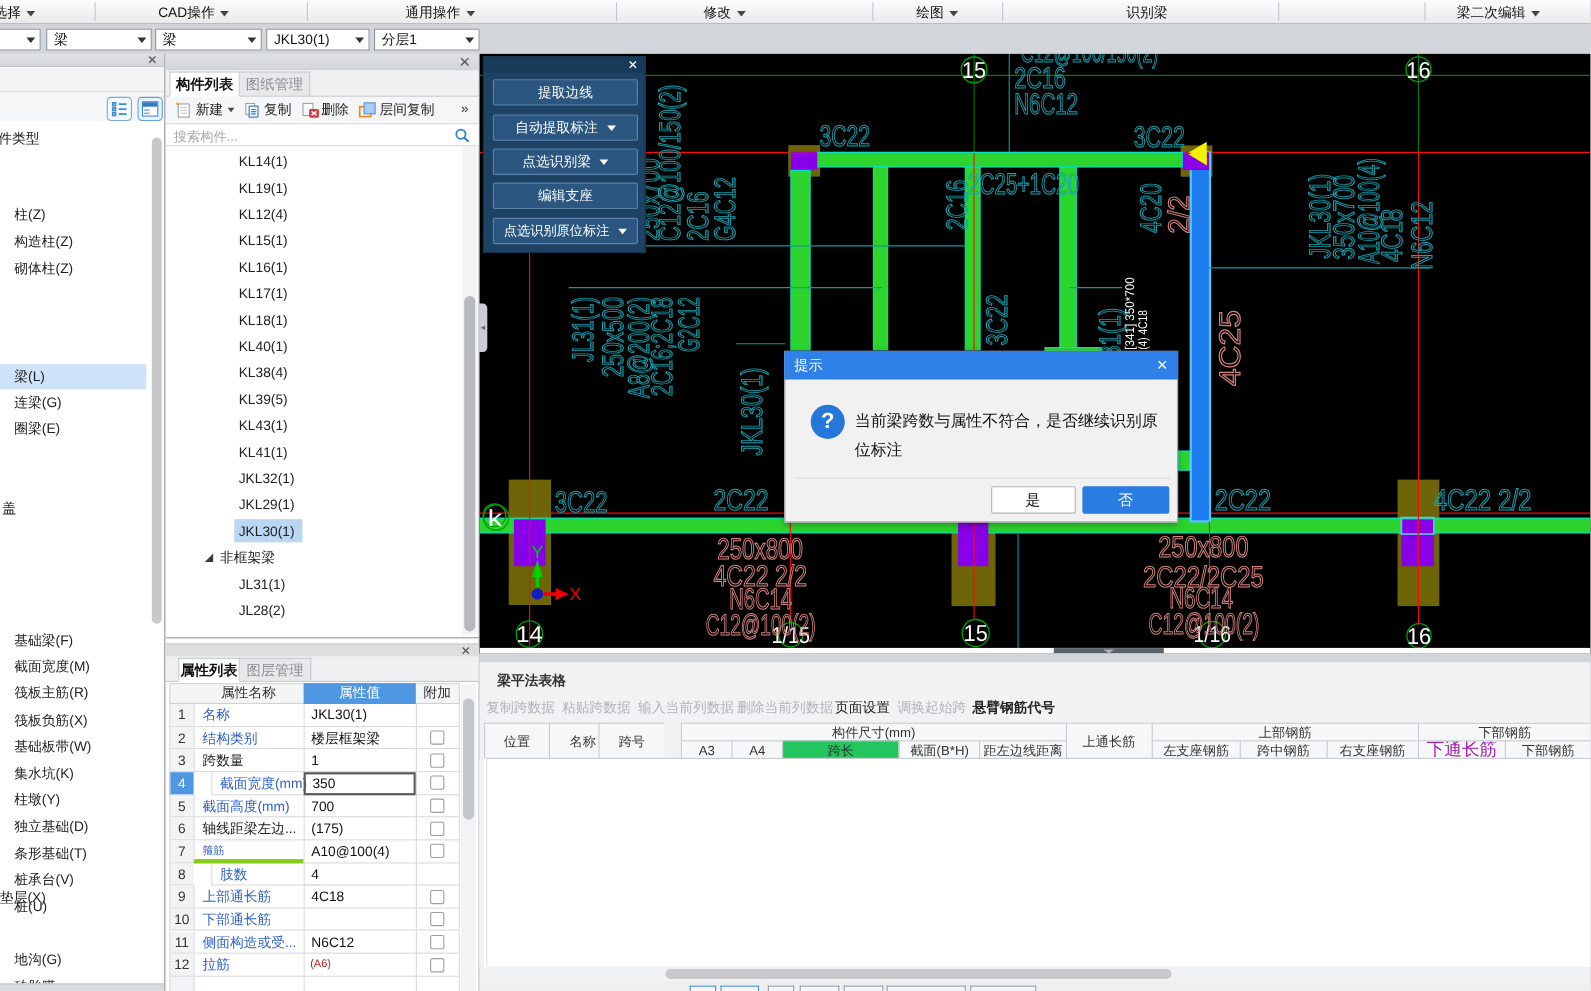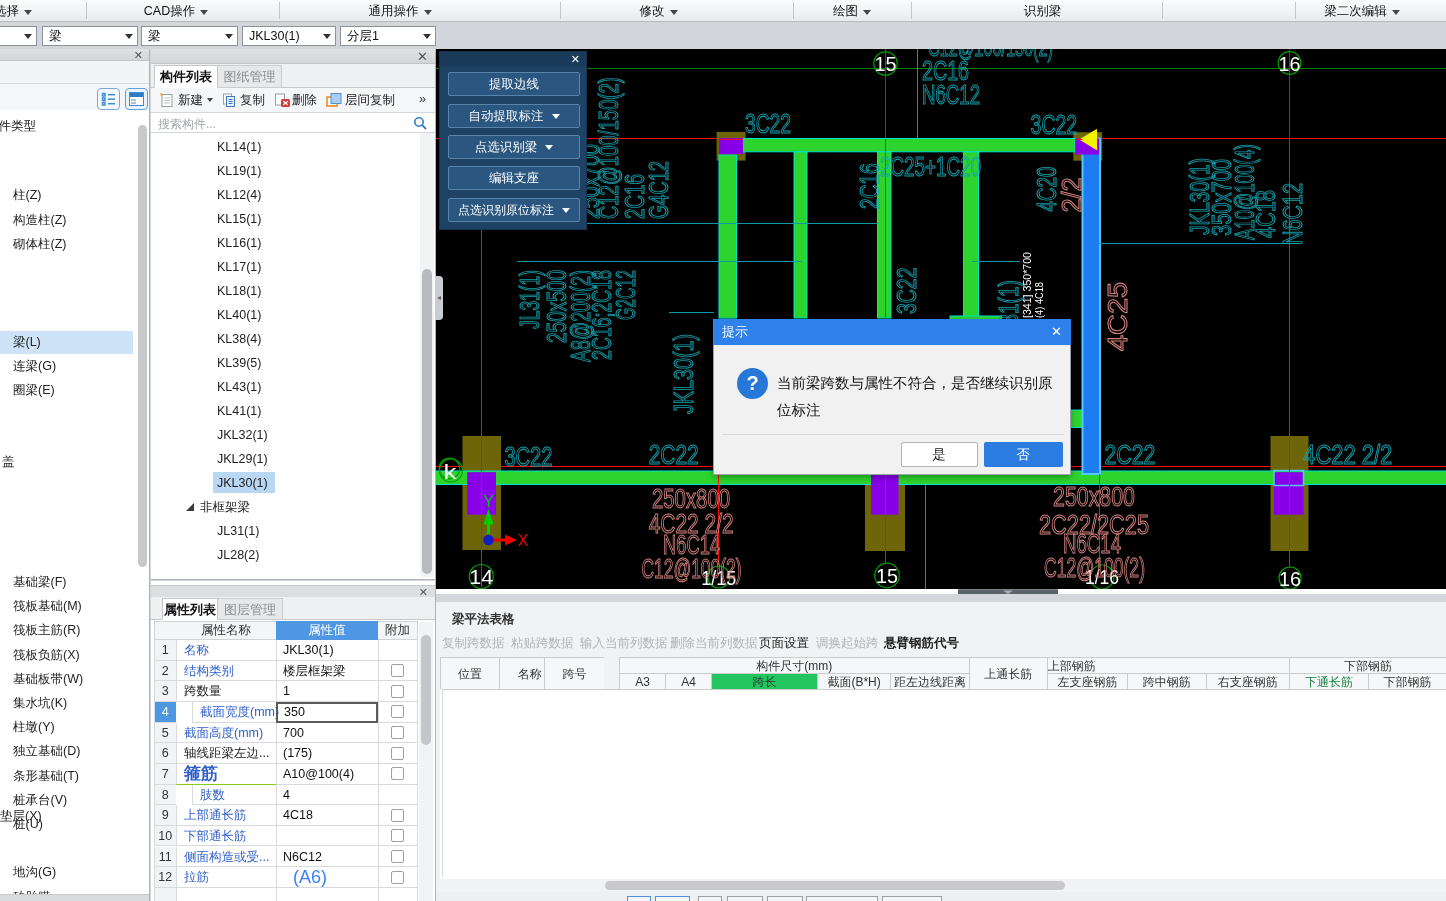--- a/index.html
+++ b/index.html
@@ -81,21 +81,21 @@
   <div id="navlist" class="abs" style="left:0;top:0;width:133px;height:852px">
       <div class="titem" style="top:135px;padding-left:13px;height:23px;line-height:23px">柱(Z)</div>
       <div class="titem" style="top:160px;padding-left:13px;height:23px;line-height:23px">构造柱(Z)</div>
       <div class="titem" style="top:184px;padding-left:13px;height:23px;line-height:23px">砌体柱(Z)</div>
       <div class="abs" style="left:0;top:282px;width:133px;height:23px;background:#cfe3f8"></div>
       <div class="titem" style="top:282px;padding-left:13px;height:23px;line-height:23px">梁(L)</div>
       <div class="titem" style="top:306px;padding-left:13px;height:23px;line-height:23px">连梁(G)</div>
       <div class="titem" style="top:330px;padding-left:13px;height:23px;line-height:23px">圈梁(E)</div>
       <div class="titem" style="top:402px;padding-left:2px;height:23px;line-height:23px">盖</div>
       <div class="titem" style="top:522px;padding-left:13px;height:23px;line-height:23px">基础梁(F)</div>
-      <div class="titem" style="top:546px;padding-left:13px;height:23px;line-height:23px">筏板基础(M)</div>
+      <div class="titem" style="top:546px;padding-left:13px;height:23px;line-height:23px">截面宽度(M)</div>
       <div class="titem" style="top:570px;padding-left:13px;height:23px;line-height:23px">筏板主筋(R)</div>
       <div class="titem" style="top:595px;padding-left:13px;height:23px;line-height:23px">筏板负筋(X)</div>
       <div class="titem" style="top:619px;padding-left:13px;height:23px;line-height:23px">基础板带(W)</div>
       <div class="titem" style="top:643px;padding-left:13px;height:23px;line-height:23px">集水坑(K)</div>
       <div class="titem" style="top:667px;padding-left:13px;height:23px;line-height:23px">柱墩(Y)</div>
       <div class="titem" style="top:691px;padding-left:13px;height:23px;line-height:23px">独立基础(D)</div>
       <div class="titem" style="top:716px;padding-left:13px;height:23px;line-height:23px">条形基础(T)</div>
       <div class="titem" style="top:740px;padding-left:13px;height:23px;line-height:23px">桩承台(V)</div>
       <div class="titem" style="top:764px;padding-left:13px;height:23px;line-height:23px">桩(U)</div>
       <div class="titem" style="top:756px;height:23px;line-height:23px">垫层(X)</div>
@@ -219,21 +219,21 @@
       <div class="abs pr-name" style="left:25px;top:101.6px;width:100px;height:20.65px;line-height:20.65px;padding-left:7px;border-left:1px solid #d8dbde;border-bottom:1px solid #d8dbde;font-size:12.5px;">截面高度(mm)</div>
       <div class="abs" style="left:125px;top:101.6px;width:102px;height:20.65px;border-left:1px solid #d8dbde;border-bottom:1px solid #d8dbde;line-height:20.65px;padding-left:6px;font-size:12.5px;color:#111">700</div>
       <div class="abs" style="left:227px;top:101.6px;width:39.5px;height:20.65px;border-left:1px solid #d8dbde;border-right:1px solid #d8dbde;border-bottom:1px solid #d8dbde"></div>
       <div class="chk" style="left:240px;top:105.1px"></div>
       <div class="abs" style="left:2.5px;top:122.25px;width:22.5px;height:20.65px;background:#f2f3f4;color:#333;text-align:center;line-height:20.65px;border-left:1px solid #d8dbde;border-bottom:1px solid #d8dbde;font-size:12.5px">6</div>
       <div class="abs " style="left:25px;top:122.25px;width:100px;height:20.65px;line-height:20.65px;padding-left:7px;border-left:1px solid #d8dbde;border-bottom:1px solid #d8dbde;font-size:12.5px;color:#222">轴线距梁左边...</div>
       <div class="abs" style="left:125px;top:122.25px;width:102px;height:20.65px;border-left:1px solid #d8dbde;border-bottom:1px solid #d8dbde;line-height:20.65px;padding-left:6px;font-size:12.5px;color:#111">(175)</div>
       <div class="abs" style="left:227px;top:122.25px;width:39.5px;height:20.65px;border-left:1px solid #d8dbde;border-right:1px solid #d8dbde;border-bottom:1px solid #d8dbde"></div>
       <div class="chk" style="left:240px;top:125.75px"></div>
       <div class="abs" style="left:2.5px;top:142.89999999999998px;width:22.5px;height:20.65px;background:#f2f3f4;color:#333;text-align:center;line-height:20.65px;border-left:1px solid #d8dbde;border-bottom:1px solid #d8dbde;font-size:12.5px">7</div>
-      <div class="abs pr-name" style="left:25px;top:142.89999999999998px;width:100px;height:20.65px;line-height:20.65px;padding-left:7px;border-left:1px solid #d8dbde;border-bottom:1px solid #84cc16;font-size:17px;font-weight:bold;">箍筋</div>
+      <div class="abs pr-name" style="left:25px;top:142.89999999999998px;width:100px;height:20.65px;line-height:20.65px;padding-left:7px;border-left:1px solid #d8dbde;border-bottom:4px solid #84cc16;font-size:10px;">箍筋</div>
       <div class="abs" style="left:125px;top:142.89999999999998px;width:102px;height:20.65px;border-left:1px solid #d8dbde;border-bottom:1px solid #d8dbde;line-height:20.65px;padding-left:6px;font-size:12.5px;color:#111">A10@100(4)</div>
       <div class="abs" style="left:227px;top:142.89999999999998px;width:39.5px;height:20.65px;border-left:1px solid #d8dbde;border-right:1px solid #d8dbde;border-bottom:1px solid #d8dbde"></div>
       <div class="chk" style="left:240px;top:146.39999999999998px"></div>
       <div class="abs" style="left:2.5px;top:163.54999999999998px;width:22.5px;height:20.65px;background:#f2f3f4;color:#333;text-align:center;line-height:20.65px;border-left:1px solid #d8dbde;border-bottom:1px solid #d8dbde;font-size:12.5px">8</div>
       <div class="abs pr-name" style="left:25px;top:163.54999999999998px;width:100px;height:20.65px;line-height:20.65px;padding-left:7px;border-left:1px solid #d8dbde;border-bottom:1px solid #d8dbde;font-size:12.5px;margin-left:16px;">肢数</div>
       <div class="abs" style="left:125px;top:163.54999999999998px;width:102px;height:20.65px;border-left:1px solid #d8dbde;border-bottom:1px solid #d8dbde;line-height:20.65px;padding-left:6px;font-size:12.5px;color:#111">4</div>
       <div class="abs" style="left:227px;top:163.54999999999998px;width:39.5px;height:20.65px;border-left:1px solid #d8dbde;border-right:1px solid #d8dbde;border-bottom:1px solid #d8dbde"></div>
       <div class="abs" style="left:2.5px;top:184.2px;width:22.5px;height:20.65px;background:#f2f3f4;color:#333;text-align:center;line-height:20.65px;border-left:1px solid #d8dbde;border-bottom:1px solid #d8dbde;font-size:12.5px">9</div>
       <div class="abs pr-name" style="left:25px;top:184.2px;width:100px;height:20.65px;line-height:20.65px;padding-left:7px;border-left:1px solid #d8dbde;border-bottom:1px solid #d8dbde;font-size:12.5px;">上部通长筋</div>
       <div class="abs" style="left:125px;top:184.2px;width:102px;height:20.65px;border-left:1px solid #d8dbde;border-bottom:1px solid #d8dbde;line-height:20.65px;padding-left:6px;font-size:12.5px;color:#111">4C18</div>
@@ -244,21 +244,21 @@
       <div class="abs" style="left:125px;top:204.85px;width:102px;height:20.65px;border-left:1px solid #d8dbde;border-bottom:1px solid #d8dbde;line-height:20.65px;padding-left:6px;font-size:12.5px;color:#111"></div>
       <div class="abs" style="left:227px;top:204.85px;width:39.5px;height:20.65px;border-left:1px solid #d8dbde;border-right:1px solid #d8dbde;border-bottom:1px solid #d8dbde"></div>
       <div class="chk" style="left:240px;top:208.35px"></div>
       <div class="abs" style="left:2.5px;top:225.5px;width:22.5px;height:20.65px;background:#f2f3f4;color:#333;text-align:center;line-height:20.65px;border-left:1px solid #d8dbde;border-bottom:1px solid #d8dbde;font-size:12.5px">11</div>
       <div class="abs pr-name" style="left:25px;top:225.5px;width:100px;height:20.65px;line-height:20.65px;padding-left:7px;border-left:1px solid #d8dbde;border-bottom:1px solid #d8dbde;font-size:12.5px;">侧面构造或受...</div>
       <div class="abs" style="left:125px;top:225.5px;width:102px;height:20.65px;border-left:1px solid #d8dbde;border-bottom:1px solid #d8dbde;line-height:20.65px;padding-left:6px;font-size:12.5px;color:#111">N6C12</div>
       <div class="abs" style="left:227px;top:225.5px;width:39.5px;height:20.65px;border-left:1px solid #d8dbde;border-right:1px solid #d8dbde;border-bottom:1px solid #d8dbde"></div>
       <div class="chk" style="left:240px;top:229px"></div>
       <div class="abs" style="left:2.5px;top:246.14999999999998px;width:22.5px;height:20.65px;background:#f2f3f4;color:#333;text-align:center;line-height:20.65px;border-left:1px solid #d8dbde;border-bottom:1px solid #d8dbde;font-size:12.5px">12</div>
       <div class="abs pr-name" style="left:25px;top:246.14999999999998px;width:100px;height:20.65px;line-height:20.65px;padding-left:7px;border-left:1px solid #d8dbde;border-bottom:1px solid #d8dbde;font-size:12.5px;">拉筋</div>
-      <div class="abs" style="left:125px;top:246.14999999999998px;width:102px;height:20.65px;border-left:1px solid #d8dbde;border-bottom:1px solid #d8dbde;line-height:20.65px;padding-left:16px;font-size:18px;color:#3b82f6">(A6)</div>
+      <div class="abs" style="left:125px;top:246.14999999999998px;width:102px;height:20.65px;border-left:1px solid #d8dbde;border-bottom:1px solid #d8dbde;line-height:20.65px;padding-left:5px;font-size:10px;color:#b91c1c">(A6)</div>
       <div class="abs" style="left:227px;top:246.14999999999998px;width:39.5px;height:20.65px;border-left:1px solid #d8dbde;border-right:1px solid #d8dbde;border-bottom:1px solid #d8dbde"></div>
       <div class="chk" style="left:240px;top:249.64999999999998px"></div>
       <div class="abs" style="left:2.5px;top:266.79999999999995px;width:22.5px;height:20.65px;background:#f2f3f4;color:#333;text-align:center;line-height:20.65px;border-left:1px solid #d8dbde;border-bottom:1px solid #d8dbde;font-size:12.5px"></div>
       <div class="abs " style="left:25px;top:266.79999999999995px;width:100px;height:20.65px;line-height:20.65px;padding-left:7px;border-left:1px solid #d8dbde;border-bottom:1px solid #d8dbde;font-size:12.5px;color:#222"></div>
       <div class="abs" style="left:125px;top:266.79999999999995px;width:102px;height:20.65px;border-left:1px solid #d8dbde;border-bottom:1px solid #d8dbde;line-height:20.65px;padding-left:6px;font-size:12.5px;color:#111"></div>
       <div class="abs" style="left:227px;top:266.79999999999995px;width:39.5px;height:20.65px;border-left:1px solid #d8dbde;border-right:1px solid #d8dbde;border-bottom:1px solid #d8dbde"></div>
     </div>
   <div class="abs" style="left:268px;top:41px;width:14px;height:279px;background:#f2f3f4"></div>
   <div class="abs" style="left:270px;top:54px;width:10px;height:110px;background:#c3c7cb;border-radius:5px"></div>
 </div>
@@ -429,31 +429,31 @@
     <div style="position:absolute;left:144px;top:33px;font-size:12.5px;color:#b0b4b8">输入当前列数据</div>
     <div style="position:absolute;left:234px;top:33px;font-size:12.5px;color:#b0b4b8">删除当前列数据</div>
     <div style="position:absolute;left:323px;top:33px;font-size:12.5px;color:#222">页面设置</div>
     <div style="position:absolute;left:380px;top:33px;font-size:12.5px;color:#b0b4b8">调换起始跨</div>
     <div style="position:absolute;left:448px;top:33px;font-size:12.5px;color:#222;font-weight:bold">悬臂钢筋代号</div>
     <div style="position:absolute;left:3.6px;top:54.5px;width:59.8px;height:32px;border-left:1px solid #c9ccd0;border-top:1px solid #c9ccd0;background:#f6f7f8;font-size:12px;color:#333;text-align:center;line-height:32px;overflow:hidden">位置</div>
     <div style="position:absolute;left:63.4px;top:54.5px;width:59.800000000000004px;height:32px;border-left:1px solid #c9ccd0;border-top:1px solid #c9ccd0;background:#f6f7f8;font-size:12px;color:#333;text-align:center;line-height:32px;overflow:hidden">名称</div>
     <div style="position:absolute;left:108px;top:54.5px;width:59.8px;height:32px;border-left:1px solid #c9ccd0;border-top:1px solid #c9ccd0;background:#f6f7f8;font-size:12px;color:#333;text-align:center;line-height:32px;overflow:hidden">跨号</div>
     <div style="position:absolute;left:183px;top:54.5px;width:349.6px;height:16px;border-left:1px solid #c9ccd0;border-top:1px solid #c9ccd0;background:#f6f7f8;font-size:12px;color:#333;text-align:center;line-height:16px;overflow:hidden">构件尺寸(mm)</div>
     <div style="position:absolute;left:532.6px;top:54.5px;width:78.19999999999993px;height:32px;border-left:1px solid #c9ccd0;border-top:1px solid #c9ccd0;background:#f6f7f8;font-size:12px;color:#333;text-align:center;line-height:32px;overflow:hidden">上通长筋</div>
-    <div style="position:absolute;left:610.8px;top:54.5px;width:242.20000000000005px;height:16px;border-left:1px solid #c9ccd0;border-top:1px solid #c9ccd0;background:#f6f7f8;font-size:12px;color:#333;text-align:left;line-height:16px;overflow:hidden">上部钢筋</div>
+    <div style="position:absolute;left:610.8px;top:54.5px;width:242.20000000000005px;height:16px;border-left:1px solid #c9ccd0;border-top:1px solid #c9ccd0;background:#f6f7f8;font-size:12px;color:#333;text-align:center;line-height:16px;overflow:hidden">上部钢筋</div>
     <div style="position:absolute;left:853px;top:54.5px;width:157px;height:16px;border-left:1px solid #c9ccd0;border-top:1px solid #c9ccd0;background:#f6f7f8;font-size:12px;color:#333;text-align:center;line-height:16px;overflow:hidden">下部钢筋</div>
     <div style="position:absolute;left:183px;top:70.5px;width:46px;height:16px;border-left:1px solid #c9ccd0;border-top:1px solid #c9ccd0;background:#f6f7f8;font-size:12px;color:#333;text-align:center;line-height:16px;overflow:hidden">A3</div>
     <div style="position:absolute;left:229px;top:70.5px;width:46px;height:16px;border-left:1px solid #c9ccd0;border-top:1px solid #c9ccd0;background:#f6f7f8;font-size:12px;color:#333;text-align:center;line-height:16px;overflow:hidden">A4</div>
     <div style="position:absolute;left:275px;top:70.5px;width:105.80000000000001px;height:16px;border-left:1px solid #c9ccd0;border-top:1px solid #c9ccd0;background:#22c55e;font-size:12px;color:#333;text-align:center;line-height:16px;overflow:hidden">跨长</div>
     <div style="position:absolute;left:380.8px;top:70.5px;width:73.59999999999997px;height:16px;border-left:1px solid #c9ccd0;border-top:1px solid #c9ccd0;background:#f6f7f8;font-size:12px;color:#333;text-align:center;line-height:16px;overflow:hidden">截面(B*H)</div>
     <div style="position:absolute;left:454.4px;top:70.5px;width:78.20000000000005px;height:16px;border-left:1px solid #c9ccd0;border-top:1px solid #c9ccd0;background:#f6f7f8;font-size:12px;color:#333;text-align:center;line-height:16px;overflow:hidden">距左边线距离</div>
     <div style="position:absolute;left:610.8px;top:70.5px;width:80.20000000000005px;height:16px;border-left:1px solid #c9ccd0;border-top:1px solid #c9ccd0;background:#f6f7f8;font-size:12px;color:#333;text-align:center;line-height:16px;overflow:hidden">左支座钢筋</div>
     <div style="position:absolute;left:691px;top:70.5px;width:78.5px;height:16px;border-left:1px solid #c9ccd0;border-top:1px solid #c9ccd0;background:#f6f7f8;font-size:12px;color:#333;text-align:center;line-height:16px;overflow:hidden">跨中钢筋</div>
     <div style="position:absolute;left:769.5px;top:70.5px;width:83.5px;height:16px;border-left:1px solid #c9ccd0;border-top:1px solid #c9ccd0;background:#f6f7f8;font-size:12px;color:#333;text-align:center;line-height:16px;overflow:hidden">右支座钢筋</div>
-    <div style="position:absolute;left:853px;top:70.5px;width:79px;height:16px;border-left:1px solid #c9ccd0;border-top:1px solid #c9ccd0;background:#f6f7f8;font-size:12px;color:#15803d;text-align:center;line-height:16px;overflow:hidden">下通长筋</div>
+    <div style="position:absolute;left:853px;top:70.5px;width:79px;height:16px;border-left:1px solid #c9ccd0;border-top:1px solid #c9ccd0;background:#f6f7f8;font-size:16px;color:#a21caf;text-align:center;line-height:16px;overflow:hidden">下通长筋</div>
     <div style="position:absolute;left:932px;top:70.5px;width:78px;height:16px;border-left:1px solid #c9ccd0;border-top:1px solid #c9ccd0;background:#f6f7f8;font-size:12px;color:#333;text-align:center;line-height:16px;overflow:hidden">下部钢筋</div>
     <div style="position:absolute;left:6px;top:86.5px;width:1004px;height:1px;background:#c9ccd0"></div>
     <div style="position:absolute;left:0px;top:87.5px;width:1010px;height:189.5px;background:#fff;border-left:4px solid #f1f2f3"></div>
     <div style="position:absolute;left:6px;top:87.5px;width:1px;height:188.5px;background:#dadde0"></div>
     <div style="position:absolute;left:169px;top:279px;width:460px;height:9px;background:#c9c9cb;border-radius:4.5px"></div>
     <div style="position:absolute;left:0;top:290px;width:1010px;height:9px;background:#edeff0"></div>
     <div style="position:absolute;left:191px;top:294px;width:24px;height:7px;background:#f5f6f7;border:1px solid #4a90e0;border-bottom:none"></div>
     <div style="position:absolute;left:219px;top:294px;width:35px;height:7px;background:#f5f6f7;border:1px solid #4a90e0;border-bottom:none"></div>
     <div style="position:absolute;left:262px;top:294px;width:24px;height:7px;background:#f5f6f7;border:1px solid #9aa0a6;border-bottom:none"></div>
     <div style="position:absolute;left:291px;top:294px;width:36px;height:7px;background:#f5f6f7;border:1px solid #9aa0a6;border-bottom:none"></div>

